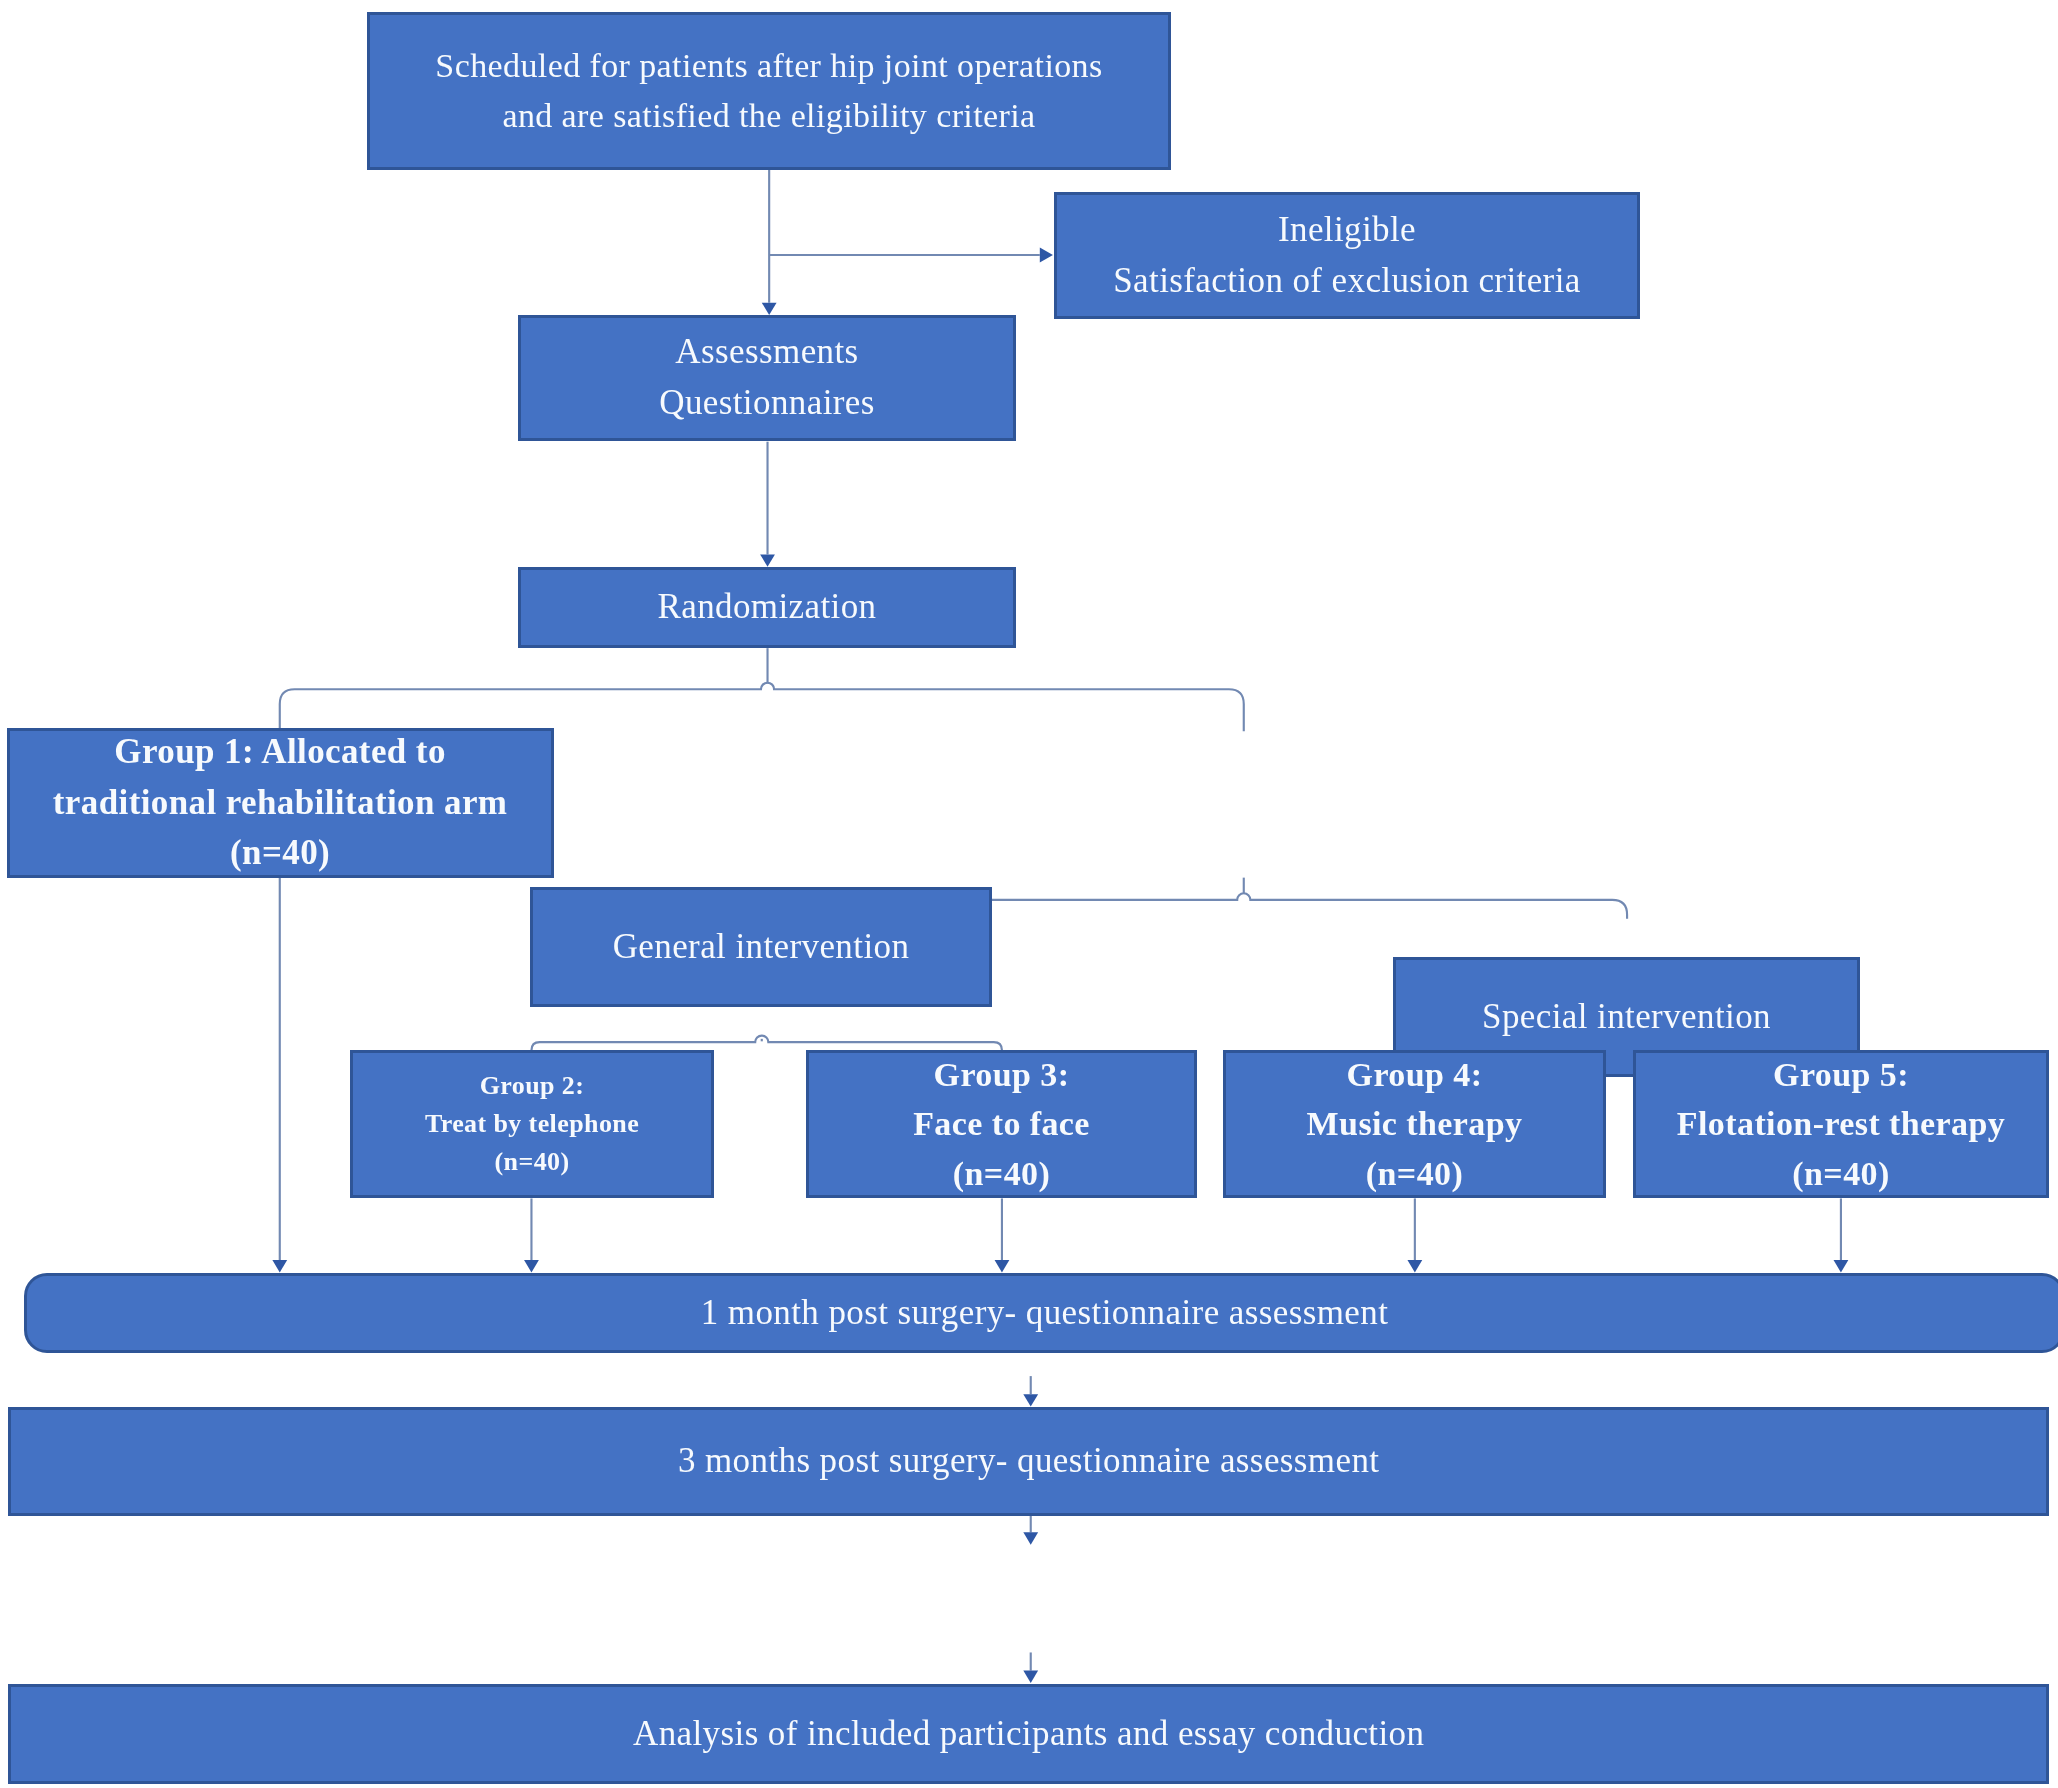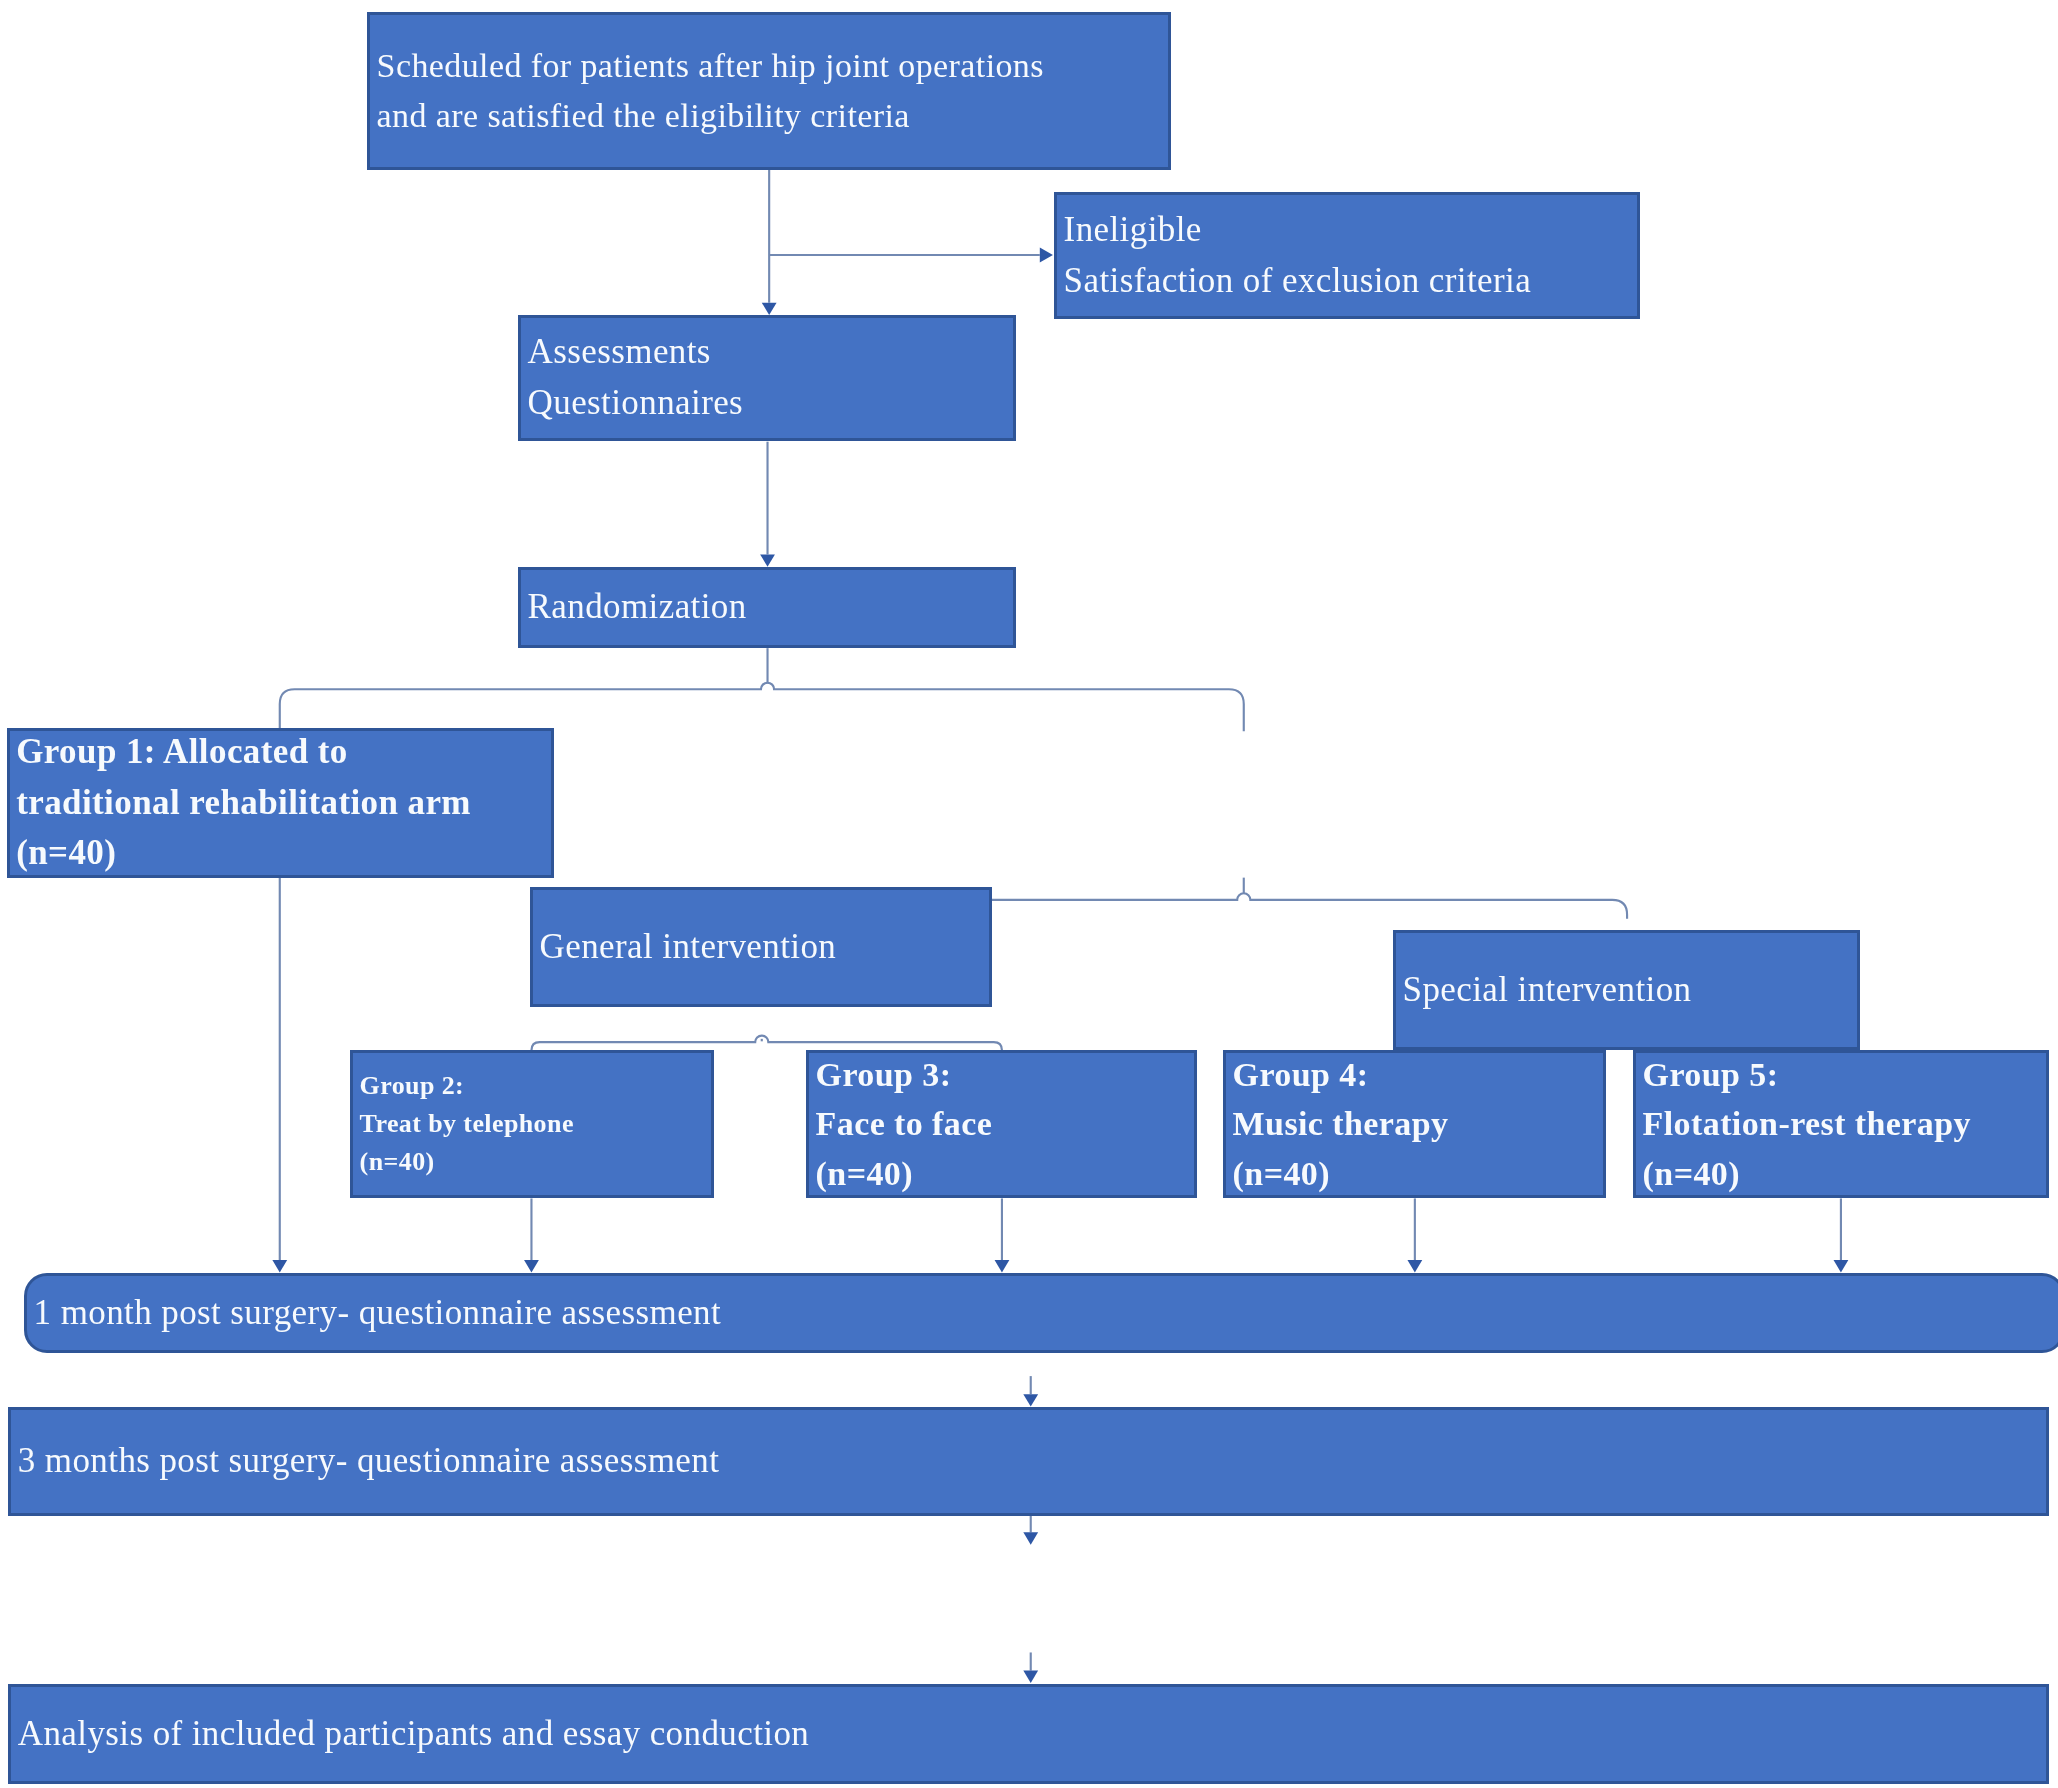--- a/index.html
+++ b/index.html
@@ -19,20 +19,21 @@
   #canvas{position:absolute;inset:0;width:2059px;height:1789px;}
   svg.connectors{position:absolute;left:0;top:0;width:2059px;height:1789px;z-index:1;}
   svg.connectors path.l{fill:none;stroke:var(--line);stroke-width:2.6px;}
   svg.connectors path.a{fill:var(--arrow);stroke:none;}
   .node{
     position:absolute;z-index:2;
     background:var(--box-fill);
     border:3.3px solid var(--box-border);
     color:var(--text);
     display:flex;align-items:center;justify-content:center;
+    text-align:center;
   }
   .node .label{
     white-space:pre-line;
     line-height:1.45;
     font-size:35px;
     letter-spacing:0.4px;
     width:100%;
     padding:0 6.6px;
   }
   .node.bold .label{font-weight:bold;}
@@ -108,21 +109,21 @@
     <div class="label">Group 1: Allocated to
 traditional rehabilitation arm
 (n=40)</div>
   </div>
 
 
   <div class="node" style="left:530px;top:887px;width:462px;height:120px;">
     <div class="label">General intervention</div>
   </div>
 
-  <div class="node" style="left:1393px;top:930px;width:467px;height:120px;">
+  <div class="node" style="left:1393px;top:957px;width:467px;height:120px;">
     <div class="label">Special intervention</div>
   </div>
 
   <div class="node bold" style="left:350px;top:1050px;width:364px;height:148px;">
     <div class="label" style="font-size:26px;">Group 2:
 Treat by telephone
 (n=40)</div>
   </div>
 
   <div class="node bold" style="left:806px;top:1050px;width:391px;height:148px;">

